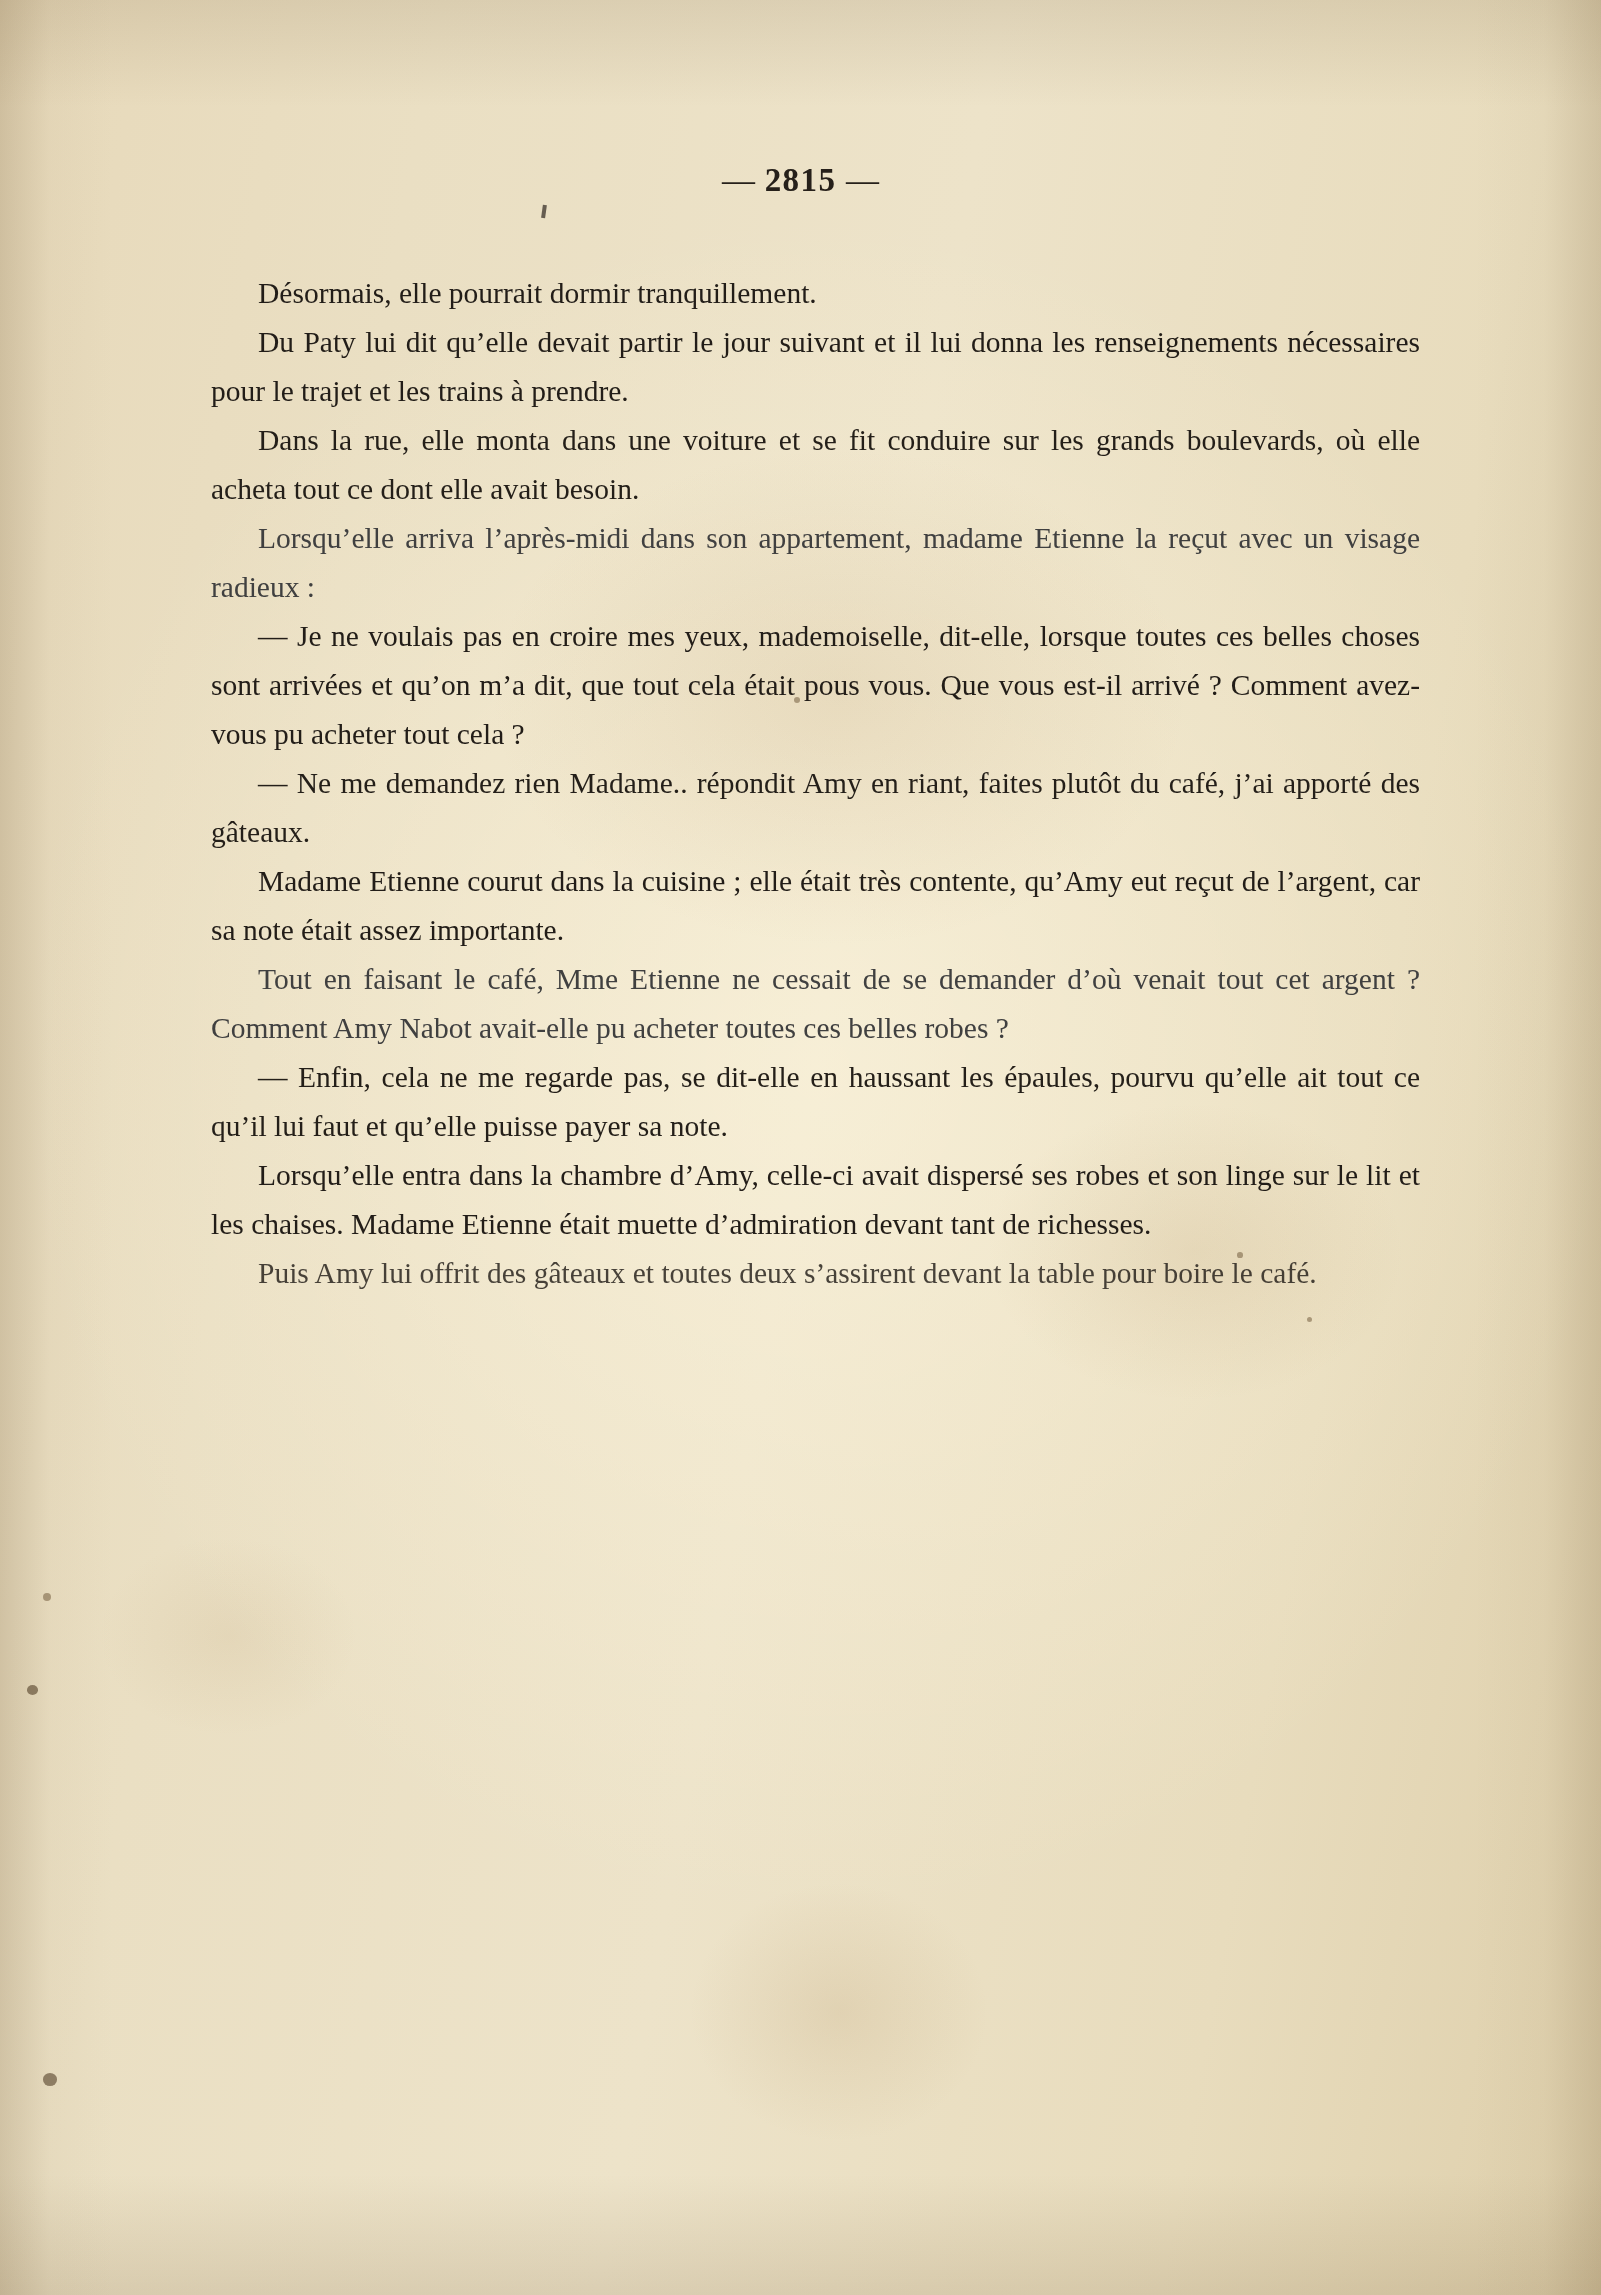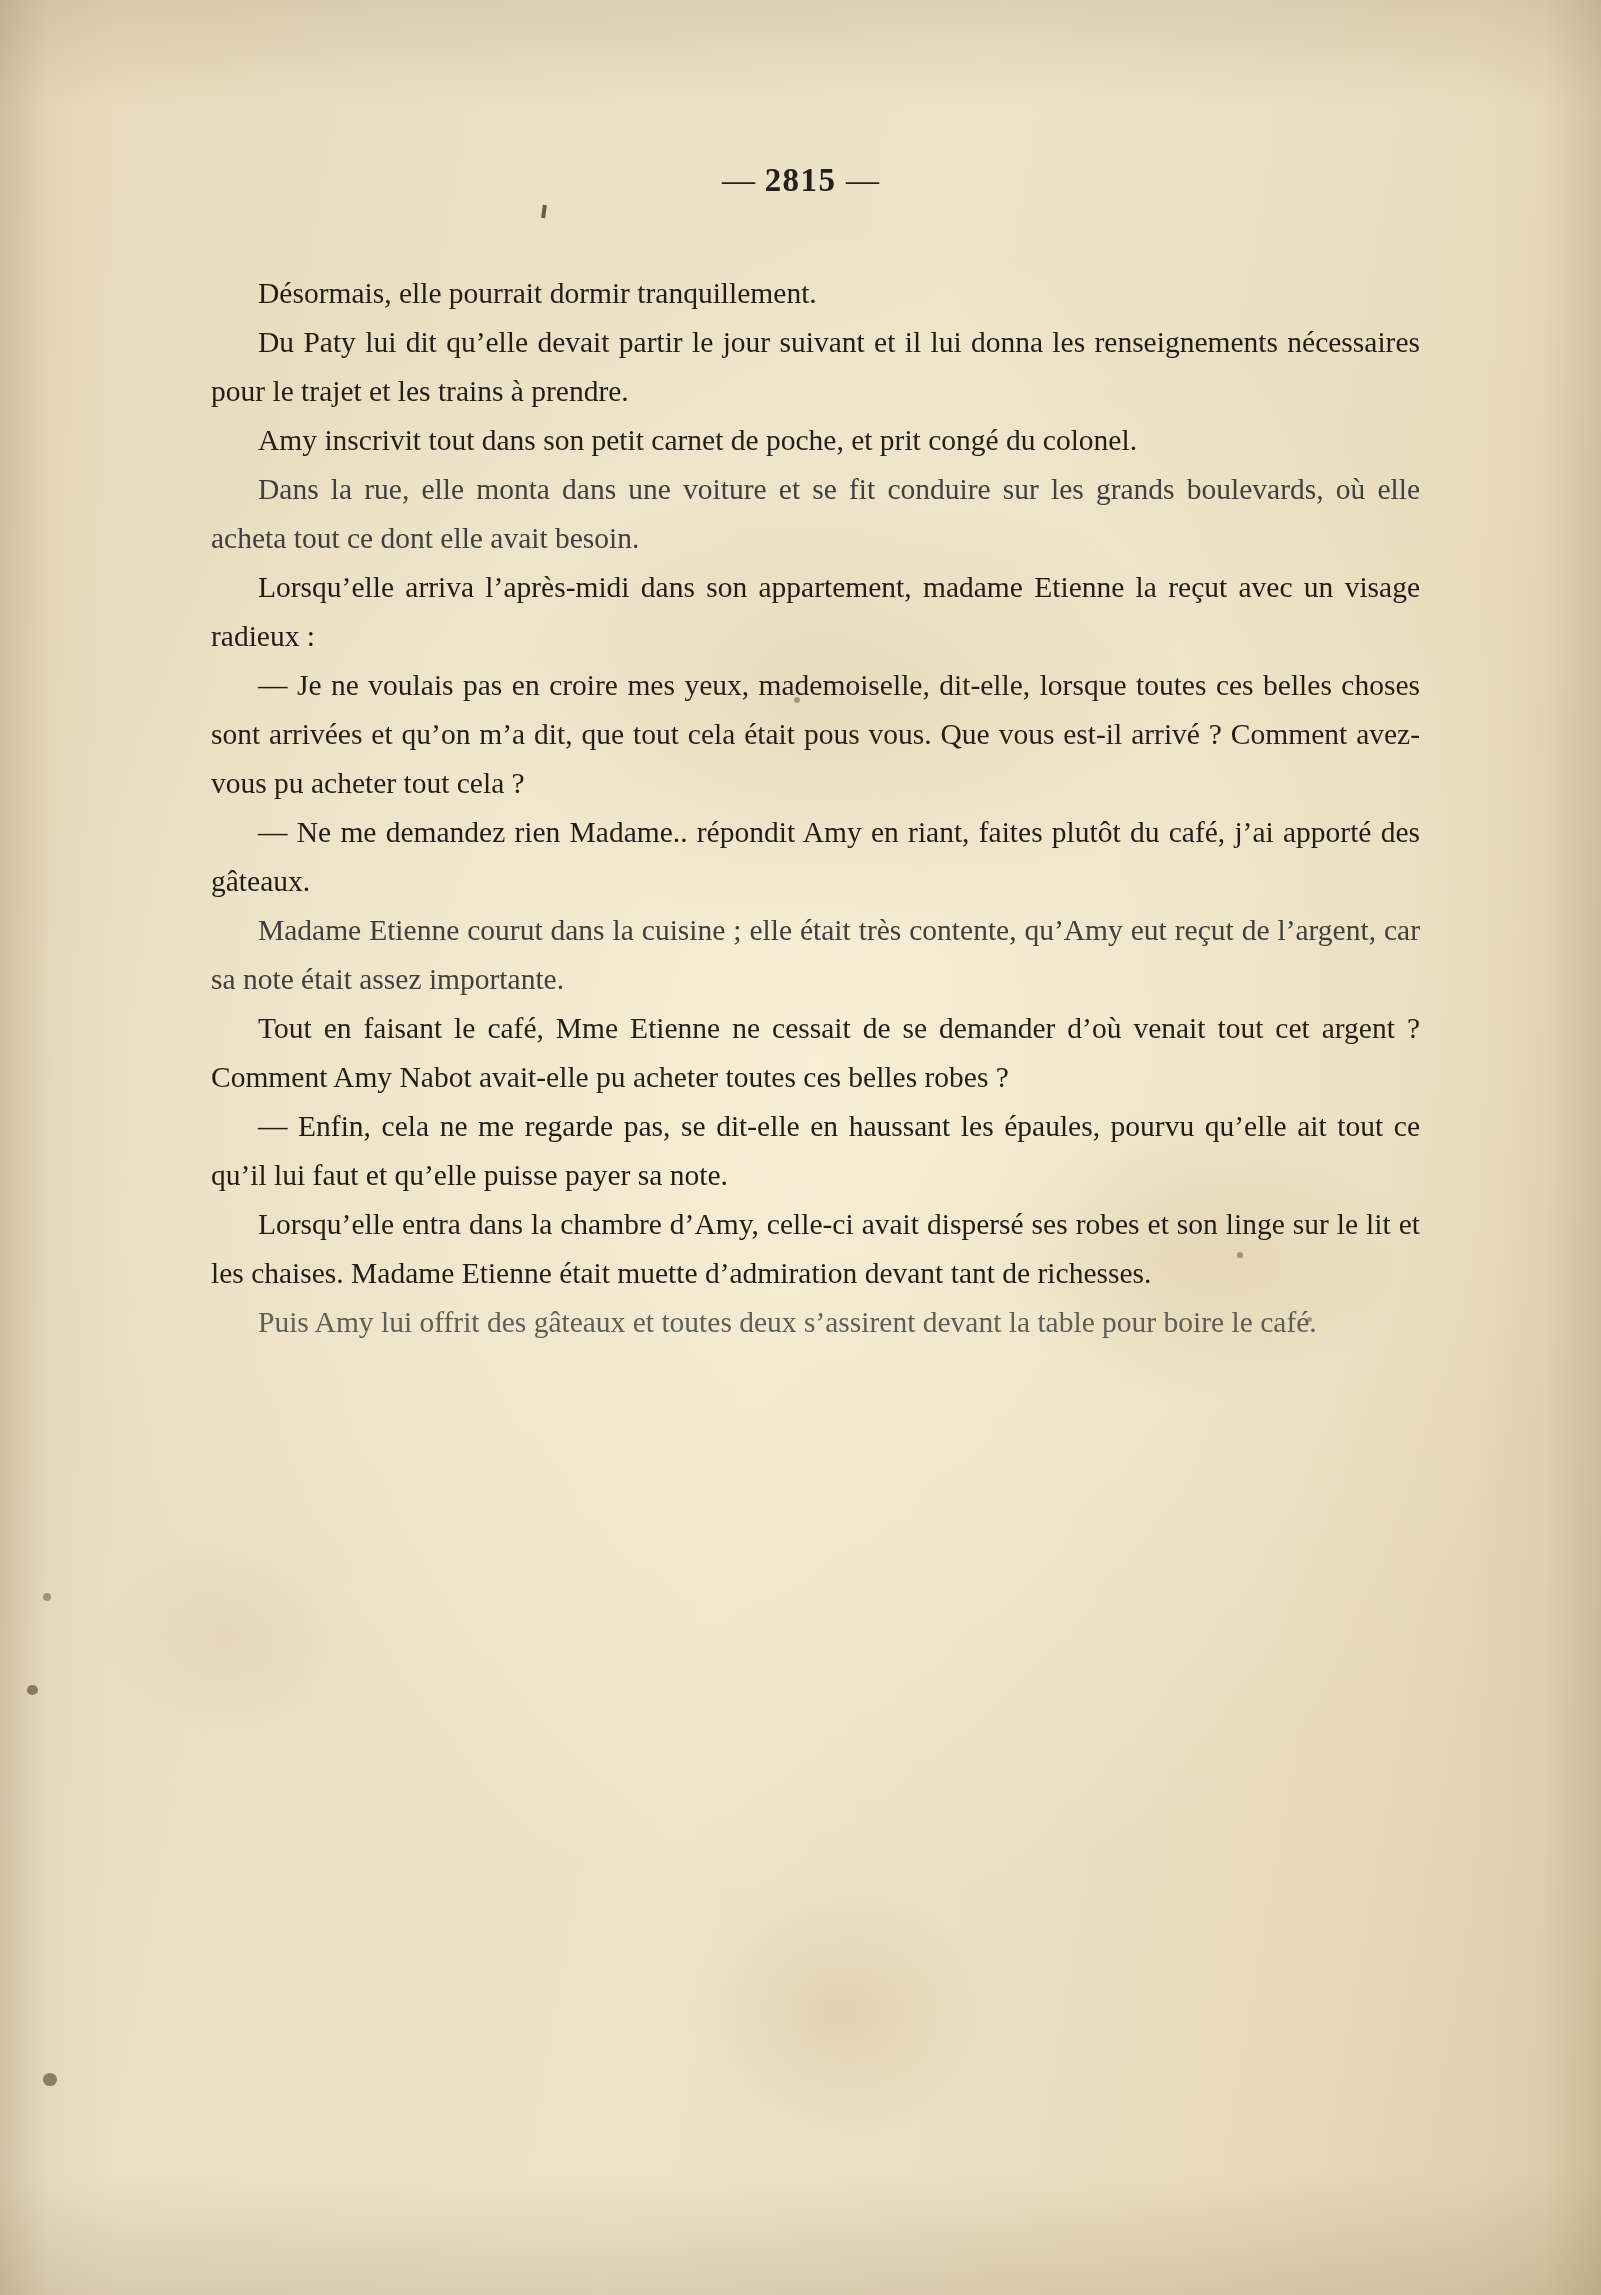--- a/index.html
+++ b/index.html
@@ -122,21 +122,20 @@
     <span class="dash">—</span>
     <span>2815</span>
     <span class="dash">—</span>
   </div>
 
   <div class="tickmark"></div>
 
   <div class="body-text">
     <p>Désormais, elle pourrait dormir tranquillement.</p>
     <p>Du Paty lui dit qu’elle devait partir le jour suivant et il lui donna les renseignements nécessaires pour le trajet et les trains à prendre.</p>
-    <p>Amy inscrivit tout dans son petit carnet de poche, et prit congé du colonel.</p>
     <p>Dans la rue, elle monta dans une voiture et se fit conduire sur les grands boulevards, où elle acheta tout ce dont elle avait besoin.</p>
     <p>Lorsqu’elle arriva l’après-midi dans son appartement, madame Etienne la reçut avec un visage radieux :</p>
     <p>— Je ne voulais pas en croire mes yeux, mademoiselle, dit-elle, lorsque toutes ces belles choses sont arrivées et qu’on m’a dit, que tout cela était pous vous. Que vous est-il arrivé ? Comment avez-vous pu acheter tout cela ?</p>
     <p>— Ne me demandez rien Madame.. répondit Amy en riant, faites plutôt du café, j’ai apporté des gâteaux.</p>
     <p>Madame Etienne courut dans la cuisine ; elle était très contente, qu’Amy eut reçut de l’argent, car sa note était assez importante.</p>
     <p>Tout en faisant le café, Mme Etienne ne cessait de se demander d’où venait tout cet argent ? Comment Amy Nabot avait-elle pu acheter toutes ces belles robes ?</p>
     <p>— Enfin, cela ne me regarde pas, se dit-elle en haussant les épaules, pourvu qu’elle ait tout ce qu’il lui faut et qu’elle puisse payer sa note.</p>
     <p>Lorsqu’elle entra dans la chambre d’Amy, celle-ci avait dispersé ses robes et son linge sur le lit et les chaises. Madame Etienne était muette d’admiration devant tant de richesses.</p>
     <p class="faded">Puis Amy lui offrit des gâteaux et toutes deux s’assirent devant la table pour boire le café.</p>
   </div>

